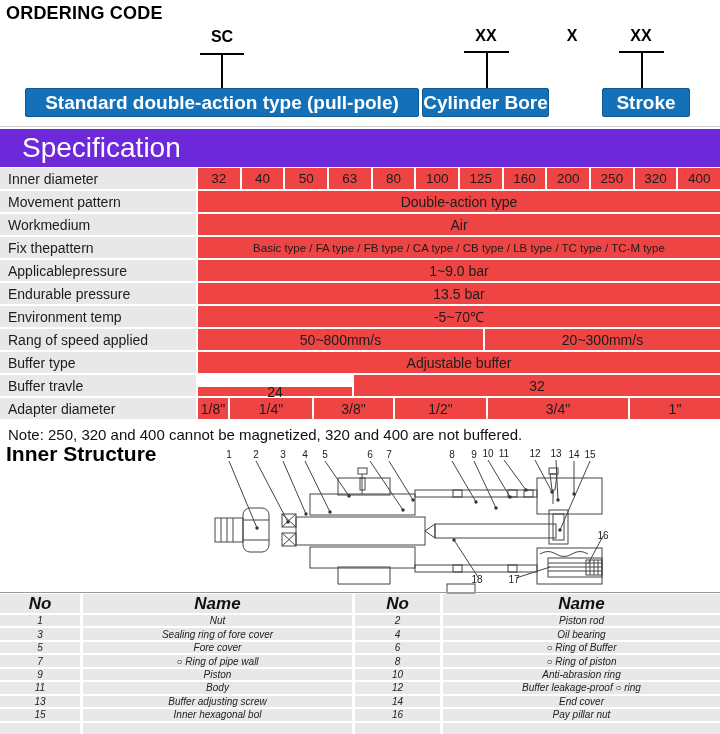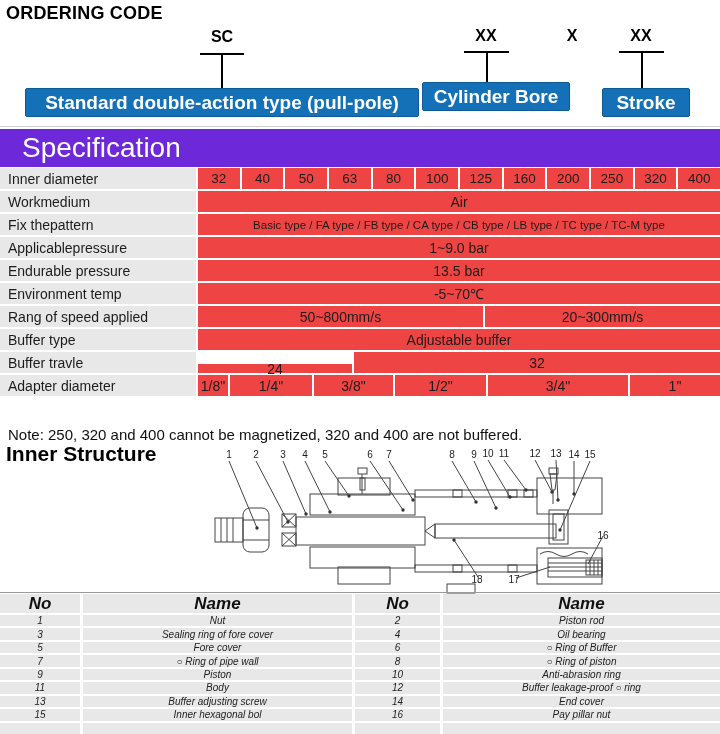--- a/index.html
+++ b/index.html
@@ -65,21 +65,21 @@
   <div class="abs uline" style="left:464px;top:51px;width:45px;"></div>
   <div class="abs vline" style="left:486px;top:53px;height:35px;"></div>
 
   <div class="abs code" style="left:560px;top:27px;width:24px;">X</div>
 
   <div class="abs code" style="left:617px;top:27px;width:48px;">XX</div>
   <div class="abs uline" style="left:619px;top:51px;width:45px;"></div>
   <div class="abs vline" style="left:641px;top:53px;height:35px;"></div>
 
   <div class="abs bluebox" style="left:25px;top:88px;width:394px;">Standard double-action type (pull-pole)</div>
-  <div class="abs bluebox" style="left:422px;top:82px;width:148px;">Cylinder Bore</div>
+  <div class="abs bluebox" style="left:422px;top:88px;width:127px;">Cylinder Bore</div>
   <div class="abs bluebox" style="left:602px;top:88px;width:88px;">Stroke</div>
 
   <div class="abs sepline"></div>
 
   <div class="abs banner">
     <span>Specification</span>
   </div>
 
   <div class="abs spec">
 
@@ -94,20 +94,24 @@
         <div class="val num">100</div>
         <div class="val num">125</div>
         <div class="val num">160</div>
         <div class="val num">200</div>
         <div class="val num">250</div>
         <div class="val num">320</div>
         <div class="val num">400</div>
       </div>
     </div>
 
+    <div class="srow">
+      <div class="lbl">Movement pattern</div>
+      <div class="val">Double-action type</div>
+    </div>
 
     <div class="srow">
       <div class="lbl">Workmedium</div>
       <div class="val">Air</div>
     </div>
 
     <div class="srow">
       <div class="lbl">Fix thepattern</div>
       <div class="val small">Basic type / FA type / FB type / CA type / CB  type / LB type / TC type / TC-M type</div>
     </div>

